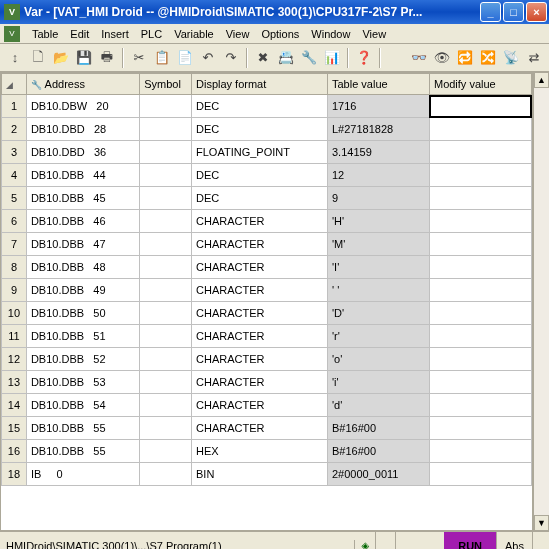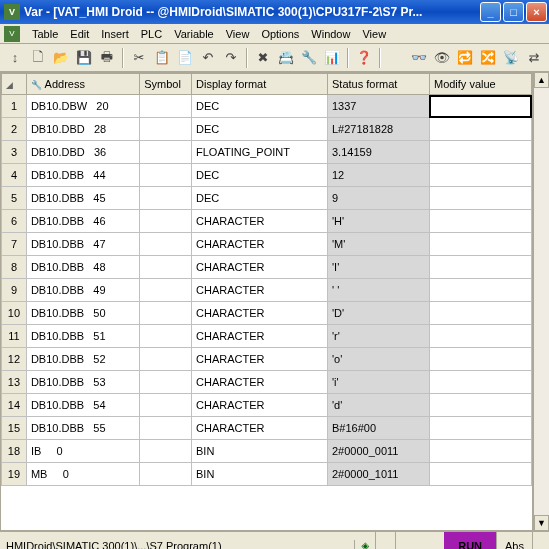--- a/index.html
+++ b/index.html
@@ -106,31 +106,31 @@
 
 <div class="client">
   <div class="grid-wrap">
     <table class="grid">
       <thead>
         <tr>
           <th class="rownum"><span class="corner-icon">◢</span></th>
           <th><span class="corner-icon">🔧</span> <span>Address</span></th>
           <th>Symbol</th>
           <th>Display format</th>
-          <th>Status format</th>
+          <th>Table value</th>
           <th>Modify value</th>
         </tr>
       </thead>
       <tbody id="tbody">
           <tr>
             <td class="rownum">1</td>
             <td class="col-addr">DB10.DBW   20</td>
             <td class="col-sym"></td>
             <td class="col-fmt">DEC</td>
-            <td class="col-status">1337</td>
+            <td class="col-status">1716</td>
             <td class="col-mod sel-cell"></td>
           </tr>
           <tr>
             <td class="rownum">2</td>
             <td class="col-addr">DB10.DBD   28</td>
             <td class="col-sym"></td>
             <td class="col-fmt">DEC</td>
             <td class="col-status">L#27181828</td>
             <td class="col-mod"></td>
           </tr>
@@ -232,33 +232,33 @@
           </tr>
           <tr>
             <td class="rownum">15</td>
             <td class="col-addr">DB10.DBB   55</td>
             <td class="col-sym"></td>
             <td class="col-fmt">CHARACTER</td>
             <td class="col-status">B#16#00</td>
             <td class="col-mod"></td>
           </tr>
           <tr>
+            <td class="rownum">16</td>
+            <td class="col-addr">DB10.DBB   55</td>
+            <td class="col-sym"></td>
+            <td class="col-fmt">HEX</td>
+            <td class="col-status">B#16#00</td>
+            <td class="col-mod"></td>
+          </tr>
+          <tr>
             <td class="rownum">18</td>
             <td class="col-addr">IB     0</td>
             <td class="col-sym"></td>
             <td class="col-fmt">BIN</td>
             <td class="col-status">2#0000_0011</td>
-            <td class="col-mod"></td>
-          </tr>
-          <tr>
-            <td class="rownum">19</td>
-            <td class="col-addr">MB     0</td>
-            <td class="col-sym"></td>
-            <td class="col-fmt">BIN</td>
-            <td class="col-status">2#0000_1011</td>
             <td class="col-mod"></td>
           </tr>
         </tbody>
     </table>
   </div>
   <div class="vscroll">
     <div class="up">▲</div>
     <div class="track"></div>
     <div class="down">▼</div>
   </div>

